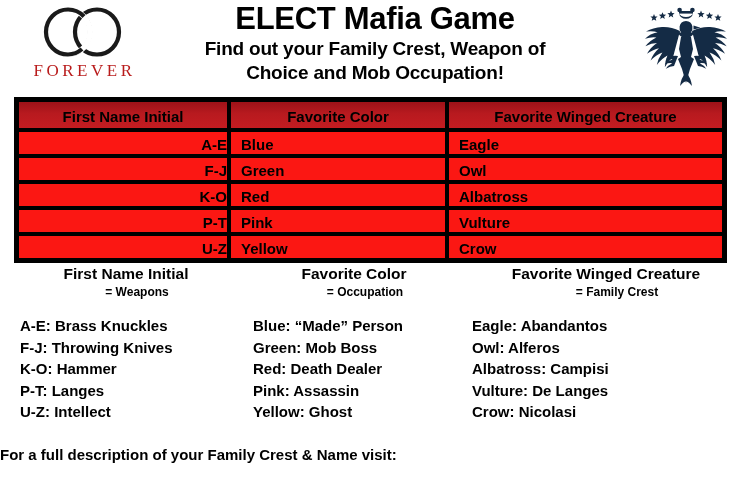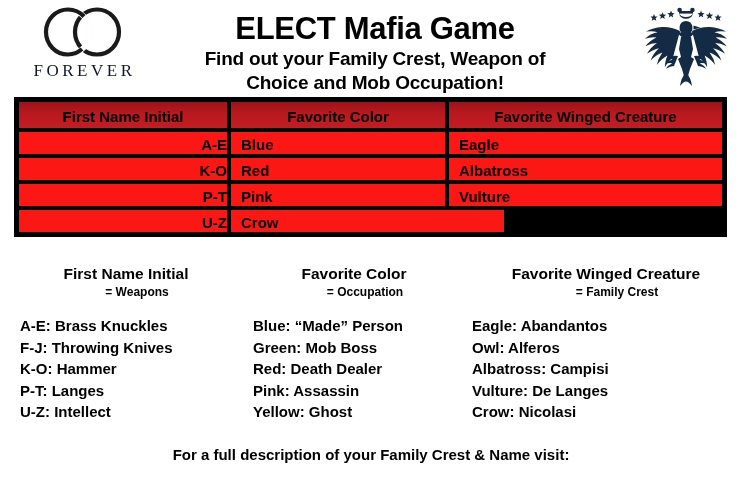--- a/index.html
+++ b/index.html
@@ -34,31 +34,31 @@
   }
   .logo-rings {
     width: 130px;
     height: 56px;
     display: block;
   }
   .logo-wordmark {
     font-family: "Liberation Serif", serif;
     font-size: 17px;
     letter-spacing: 3.5px;
-    color: #0f172a;
+    color: #b91c1c;
     text-align: center;
     margin-top: 1px;
     padding-left: 3px;
   }
 
   
   .title-block {
     position: absolute;
     left: 150px;
-    top: 12px;
+    top: 2px;
     width: 450px;
     text-align: center;
   }
   .title-main {
     font-size: 31px;
     font-weight: bold;
     line-height: 34px;
     letter-spacing: -0.3px;
     white-space: nowrap;
   }
@@ -167,21 +167,20 @@
   .lc1 .list-items { padding-left: 4px; }
   .lc2 .list-items { padding-left: 7px; }
   .lc3 .list-items { padding-left: 2px; }
 
   
   .footer {
     position: absolute;
     top: 444px;
     left: 0;
     width: 742px;
-    text-align: center;
   }
   .footer-line {
     font-weight: bold;
     font-size: 15px;
     line-height: 21px;
     white-space: nowrap;
   }
 </style>
 </head>
 <body>
@@ -249,31 +248,37 @@
     <div class="tcell c2">Favorite Color</div>
     <div class="tcell c3">Favorite Winged Creature</div>
   </div>
 
   <div class="trow tbody-row">
     <div class="tcell c1">A-E</div>
     <div class="tcell c2">Blue</div>
     <div class="tcell c3">Eagle</div>
   </div>
   <div class="trow tbody-row">
+    <div class="tcell c1">F-J</div>
+    <div class="tcell c2">Green</div>
+    <div class="tcell c3">Owl</div>
+  </div>
+  <div class="trow tbody-row">
     <div class="tcell c1">K-O</div>
     <div class="tcell c2">Red</div>
     <div class="tcell c3">Albatross</div>
   </div>
   <div class="trow tbody-row">
     <div class="tcell c1">P-T</div>
     <div class="tcell c2">Pink</div>
     <div class="tcell c3">Vulture</div>
   </div>
   <div class="trow tbody-row">
     <div class="tcell c1">U-Z</div>
+    <div class="tcell c2">Yellow</div>
     <div class="tcell c3">Crow</div>
   </div>
 </div>
 
 <div class="lists">
 
   <div class="list-col lc1">
     <div class="list-head">First Name Initial</div>
     <div class="list-head-2">= Weapons</div>
     <div class="list-items">

